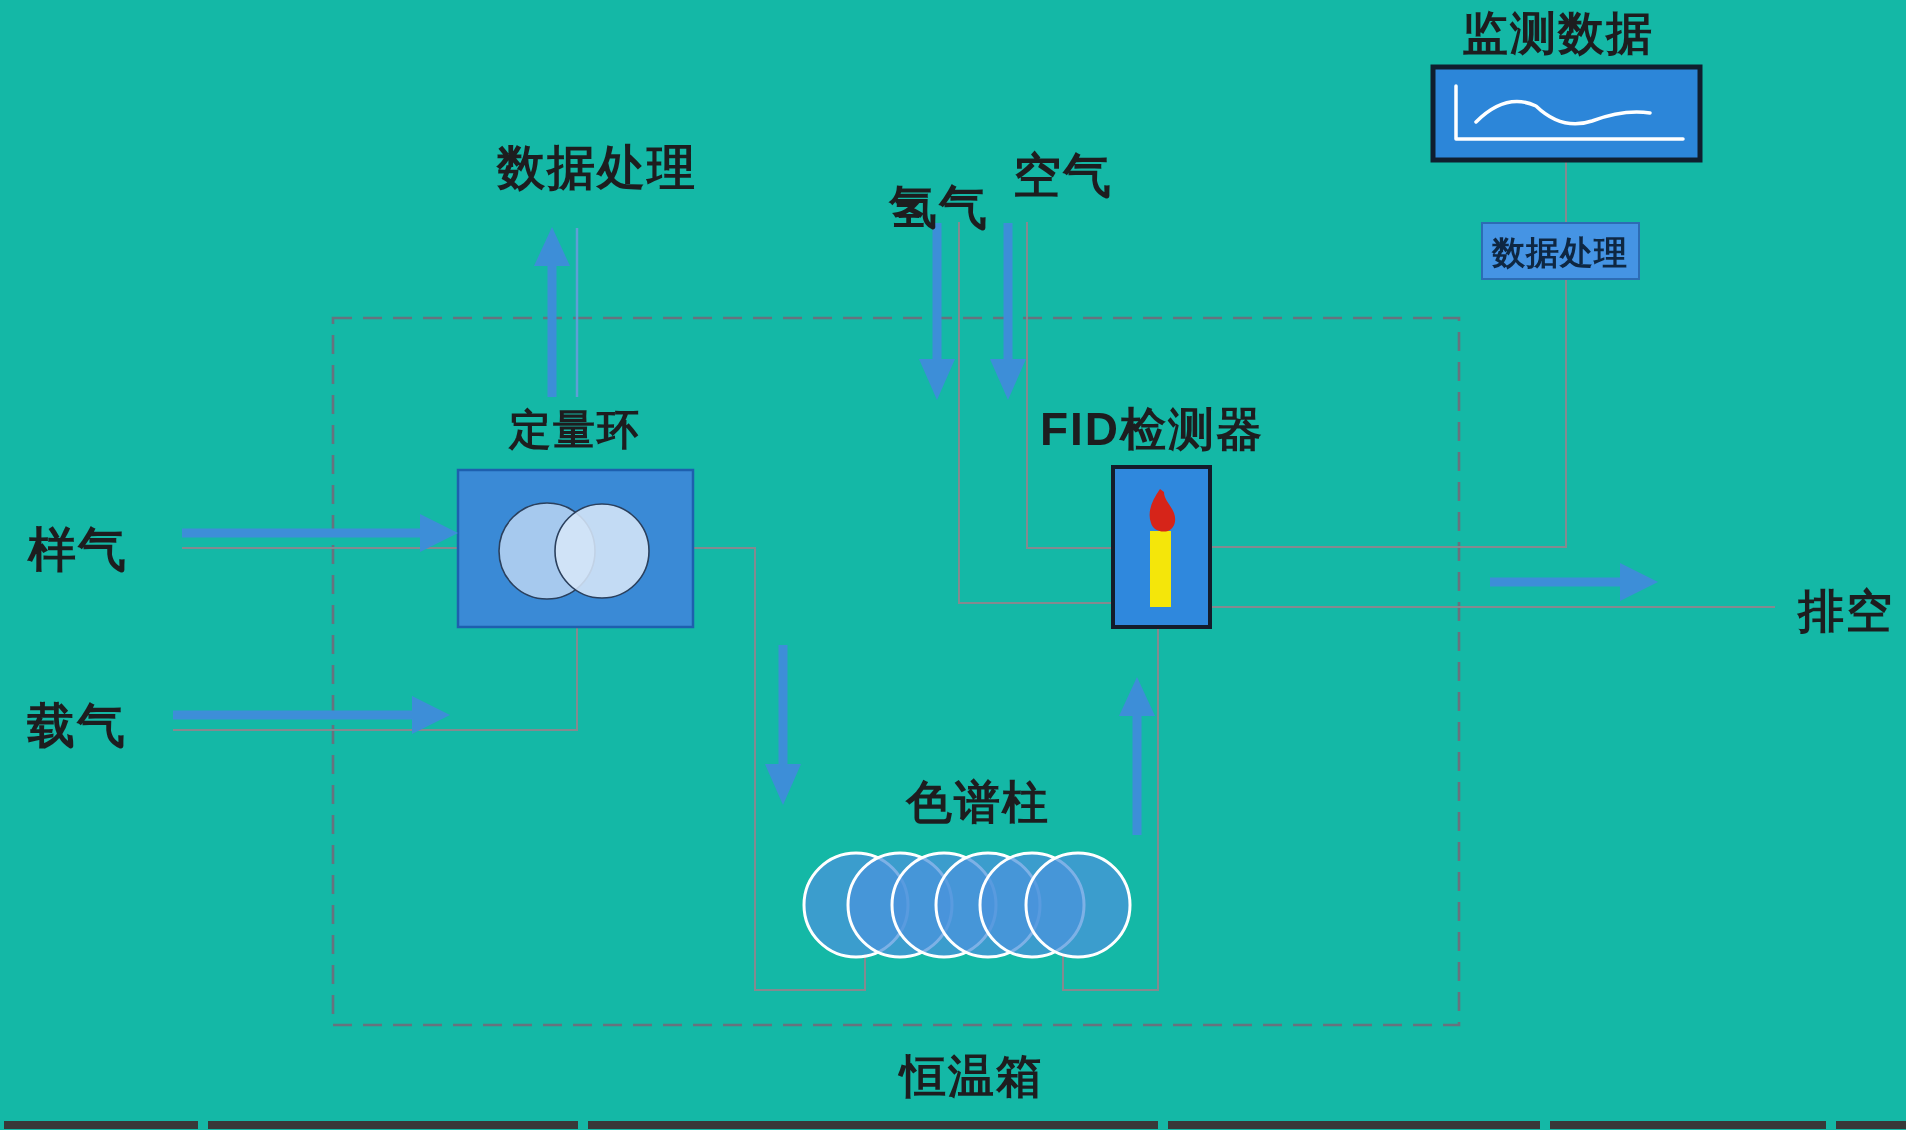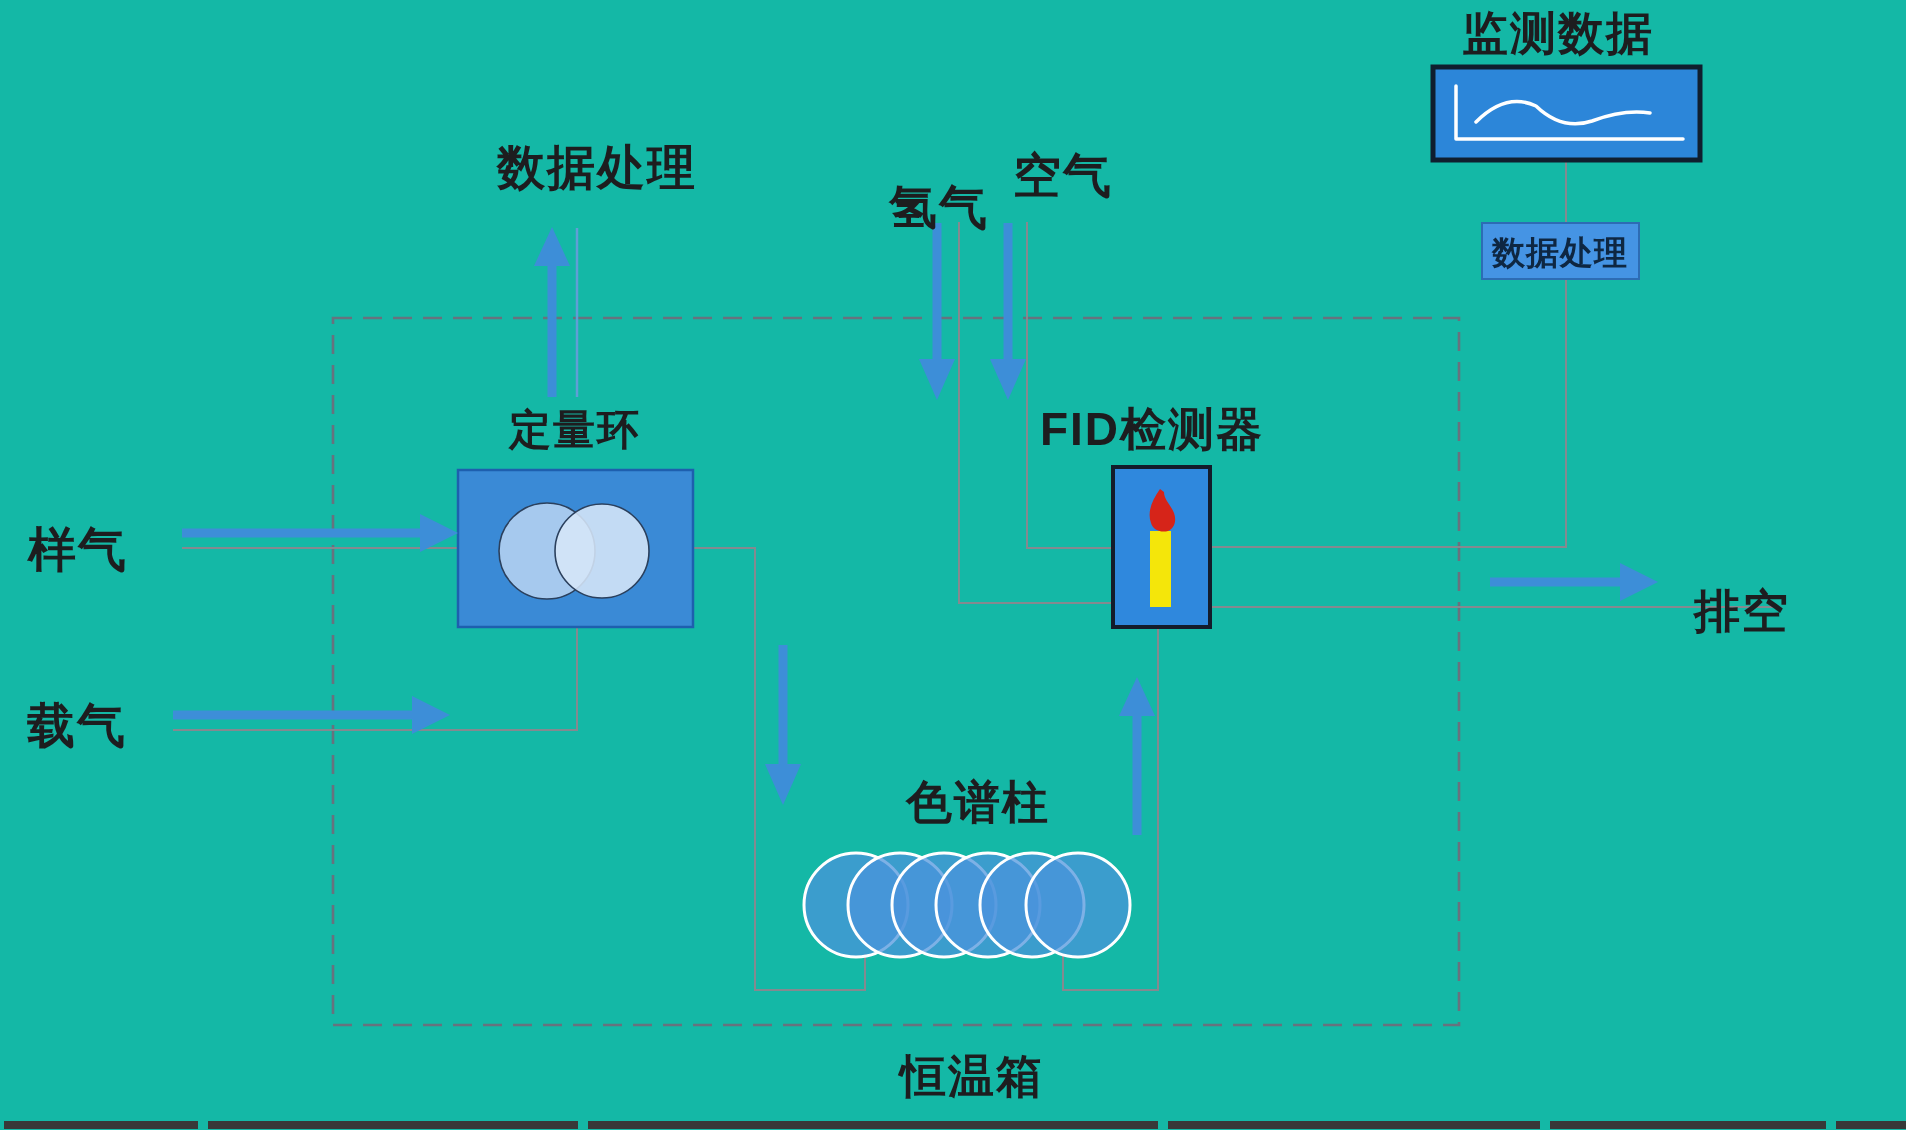--- a/index.html
+++ b/index.html
@@ -153,14 +153,14 @@
   <div class="label lbl-bold" style="left:575px;top:430px;">定量环</div>
 
   <div class="label lbl-48" style="left:78px;top:543px;margin-top:7px;">样气</div>
 
   <div class="label lbl-48" style="left:77px;top:726px;">载气</div>
 
   <div class="label lbl-46" style="left:978px;top:802px;">色谱柱</div>
 
   <div class="label lbl-46" style="left:972px;top:1076px;">恒温箱</div>
 
-  <div class="label lbl-46" style="left:1742px;top:611px;">排空</div>
+  <div class="label lbl-46" style="left:1846px;top:611px;">排空</div>
 </div>
 
 </body></html>

